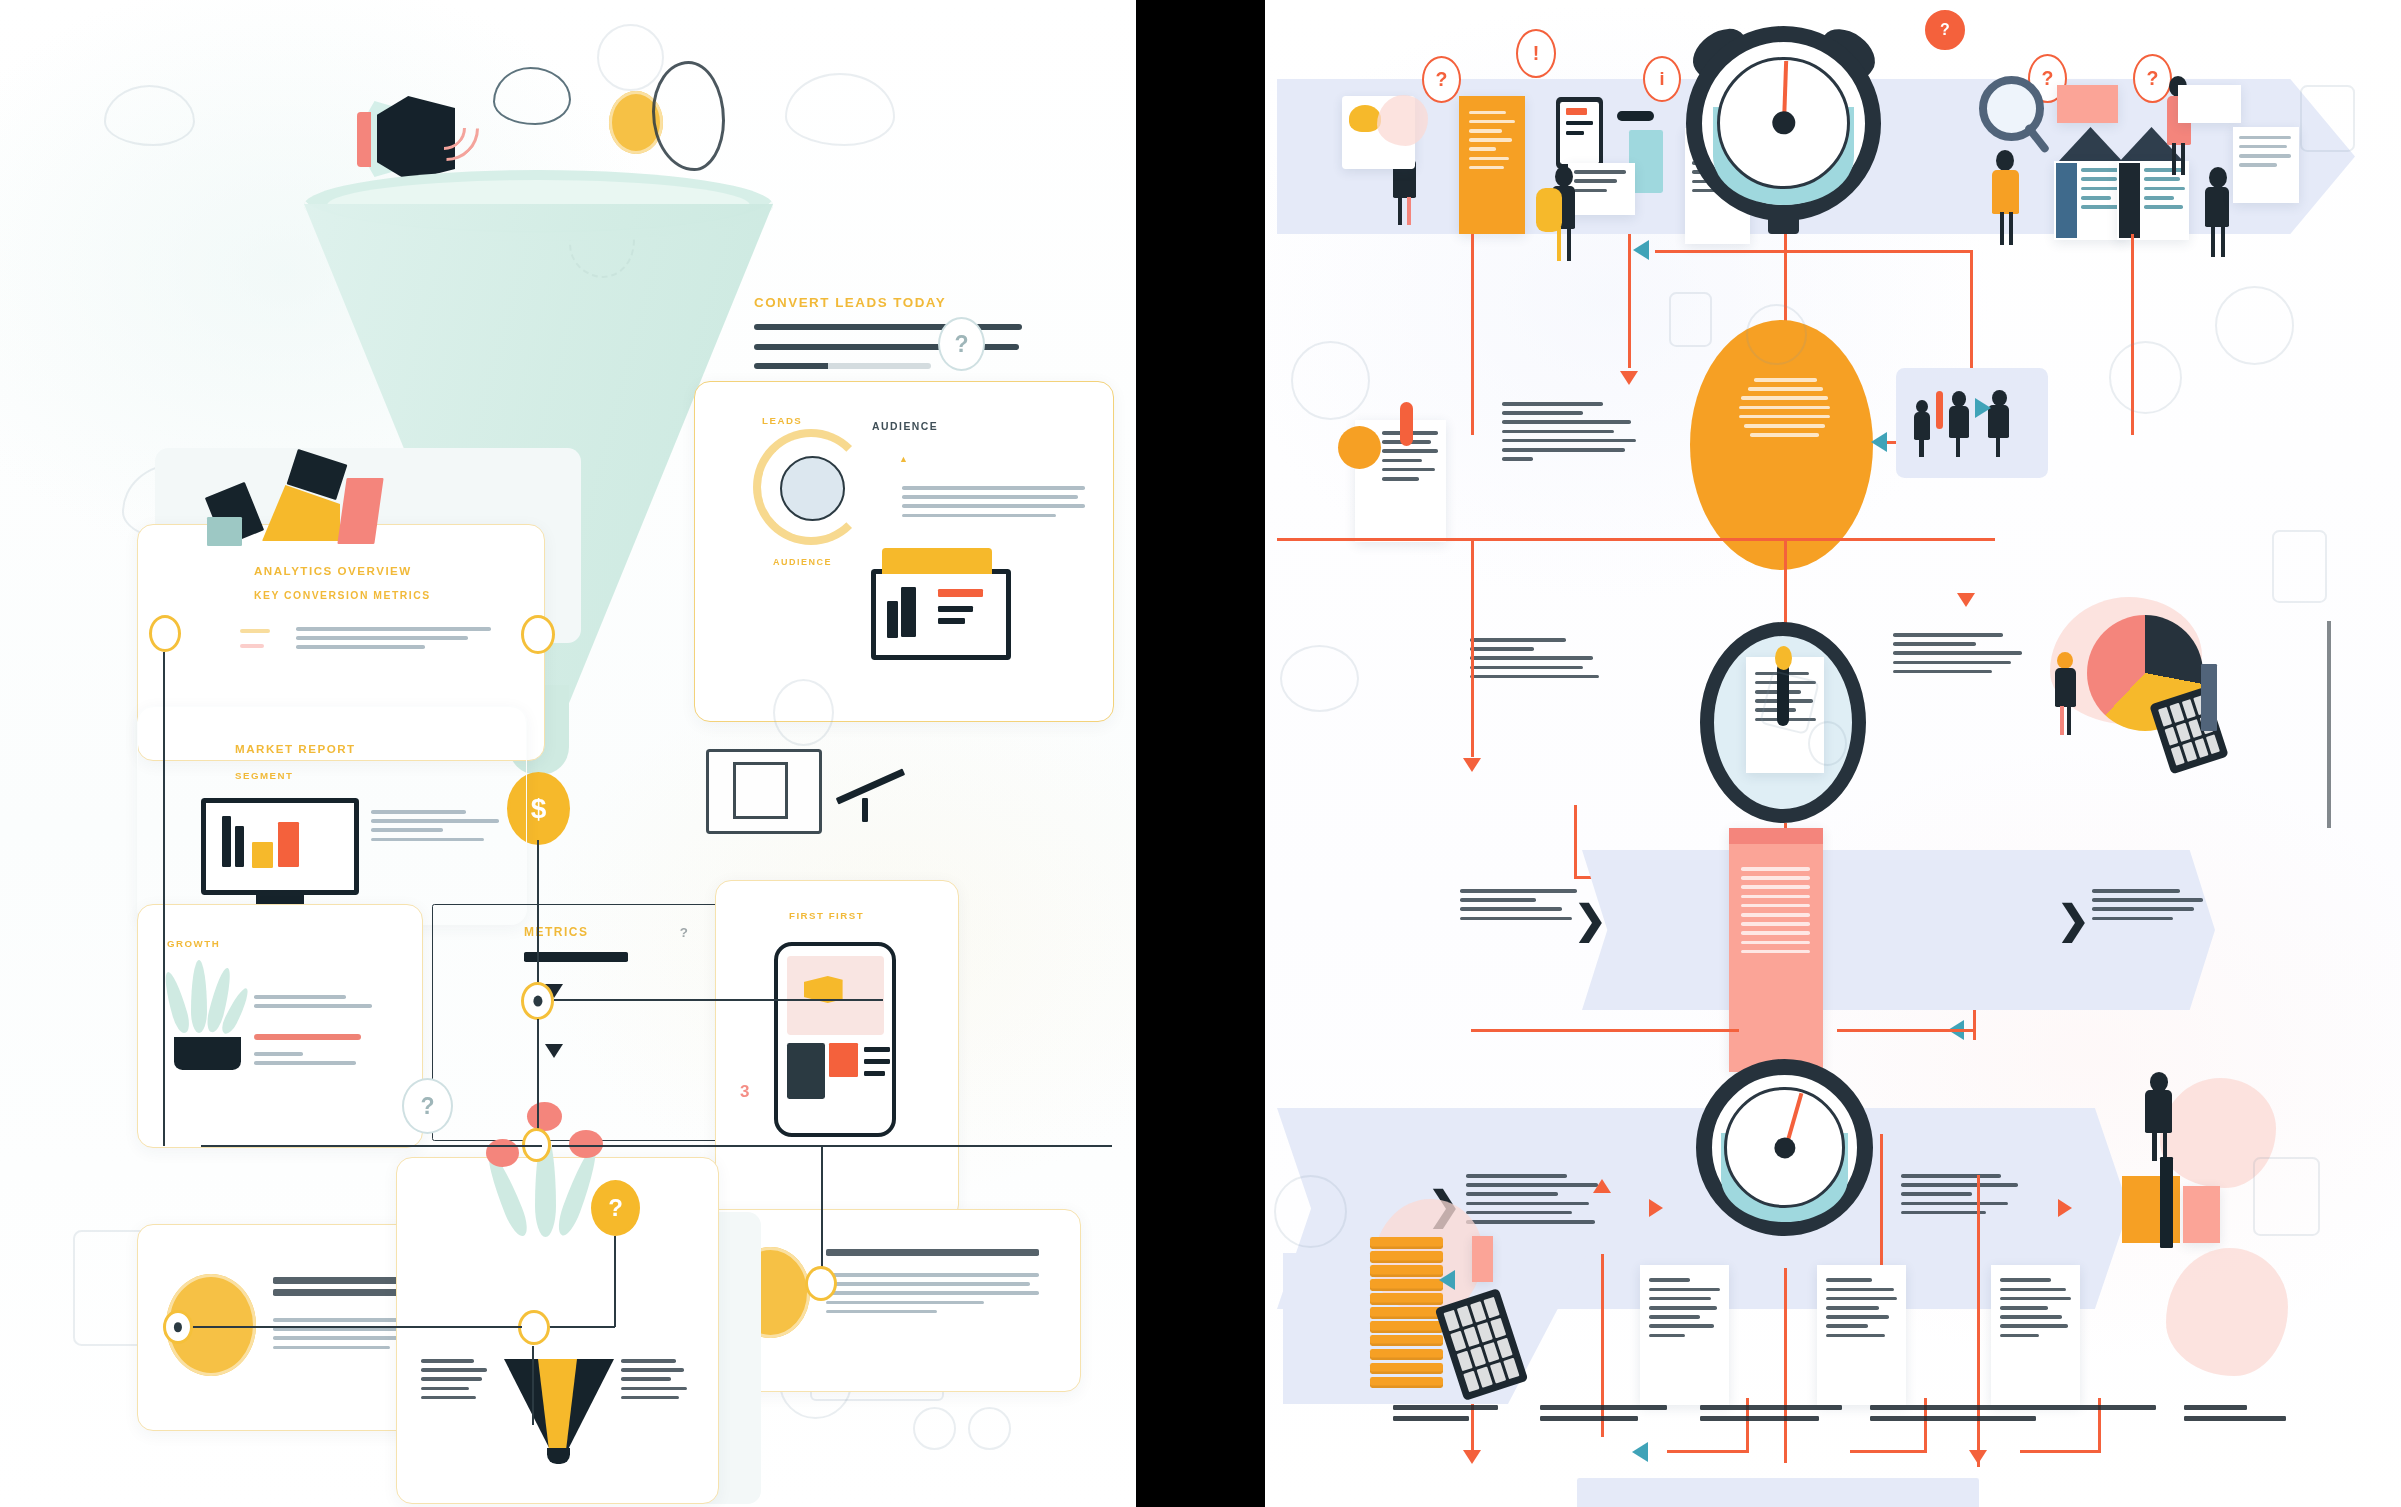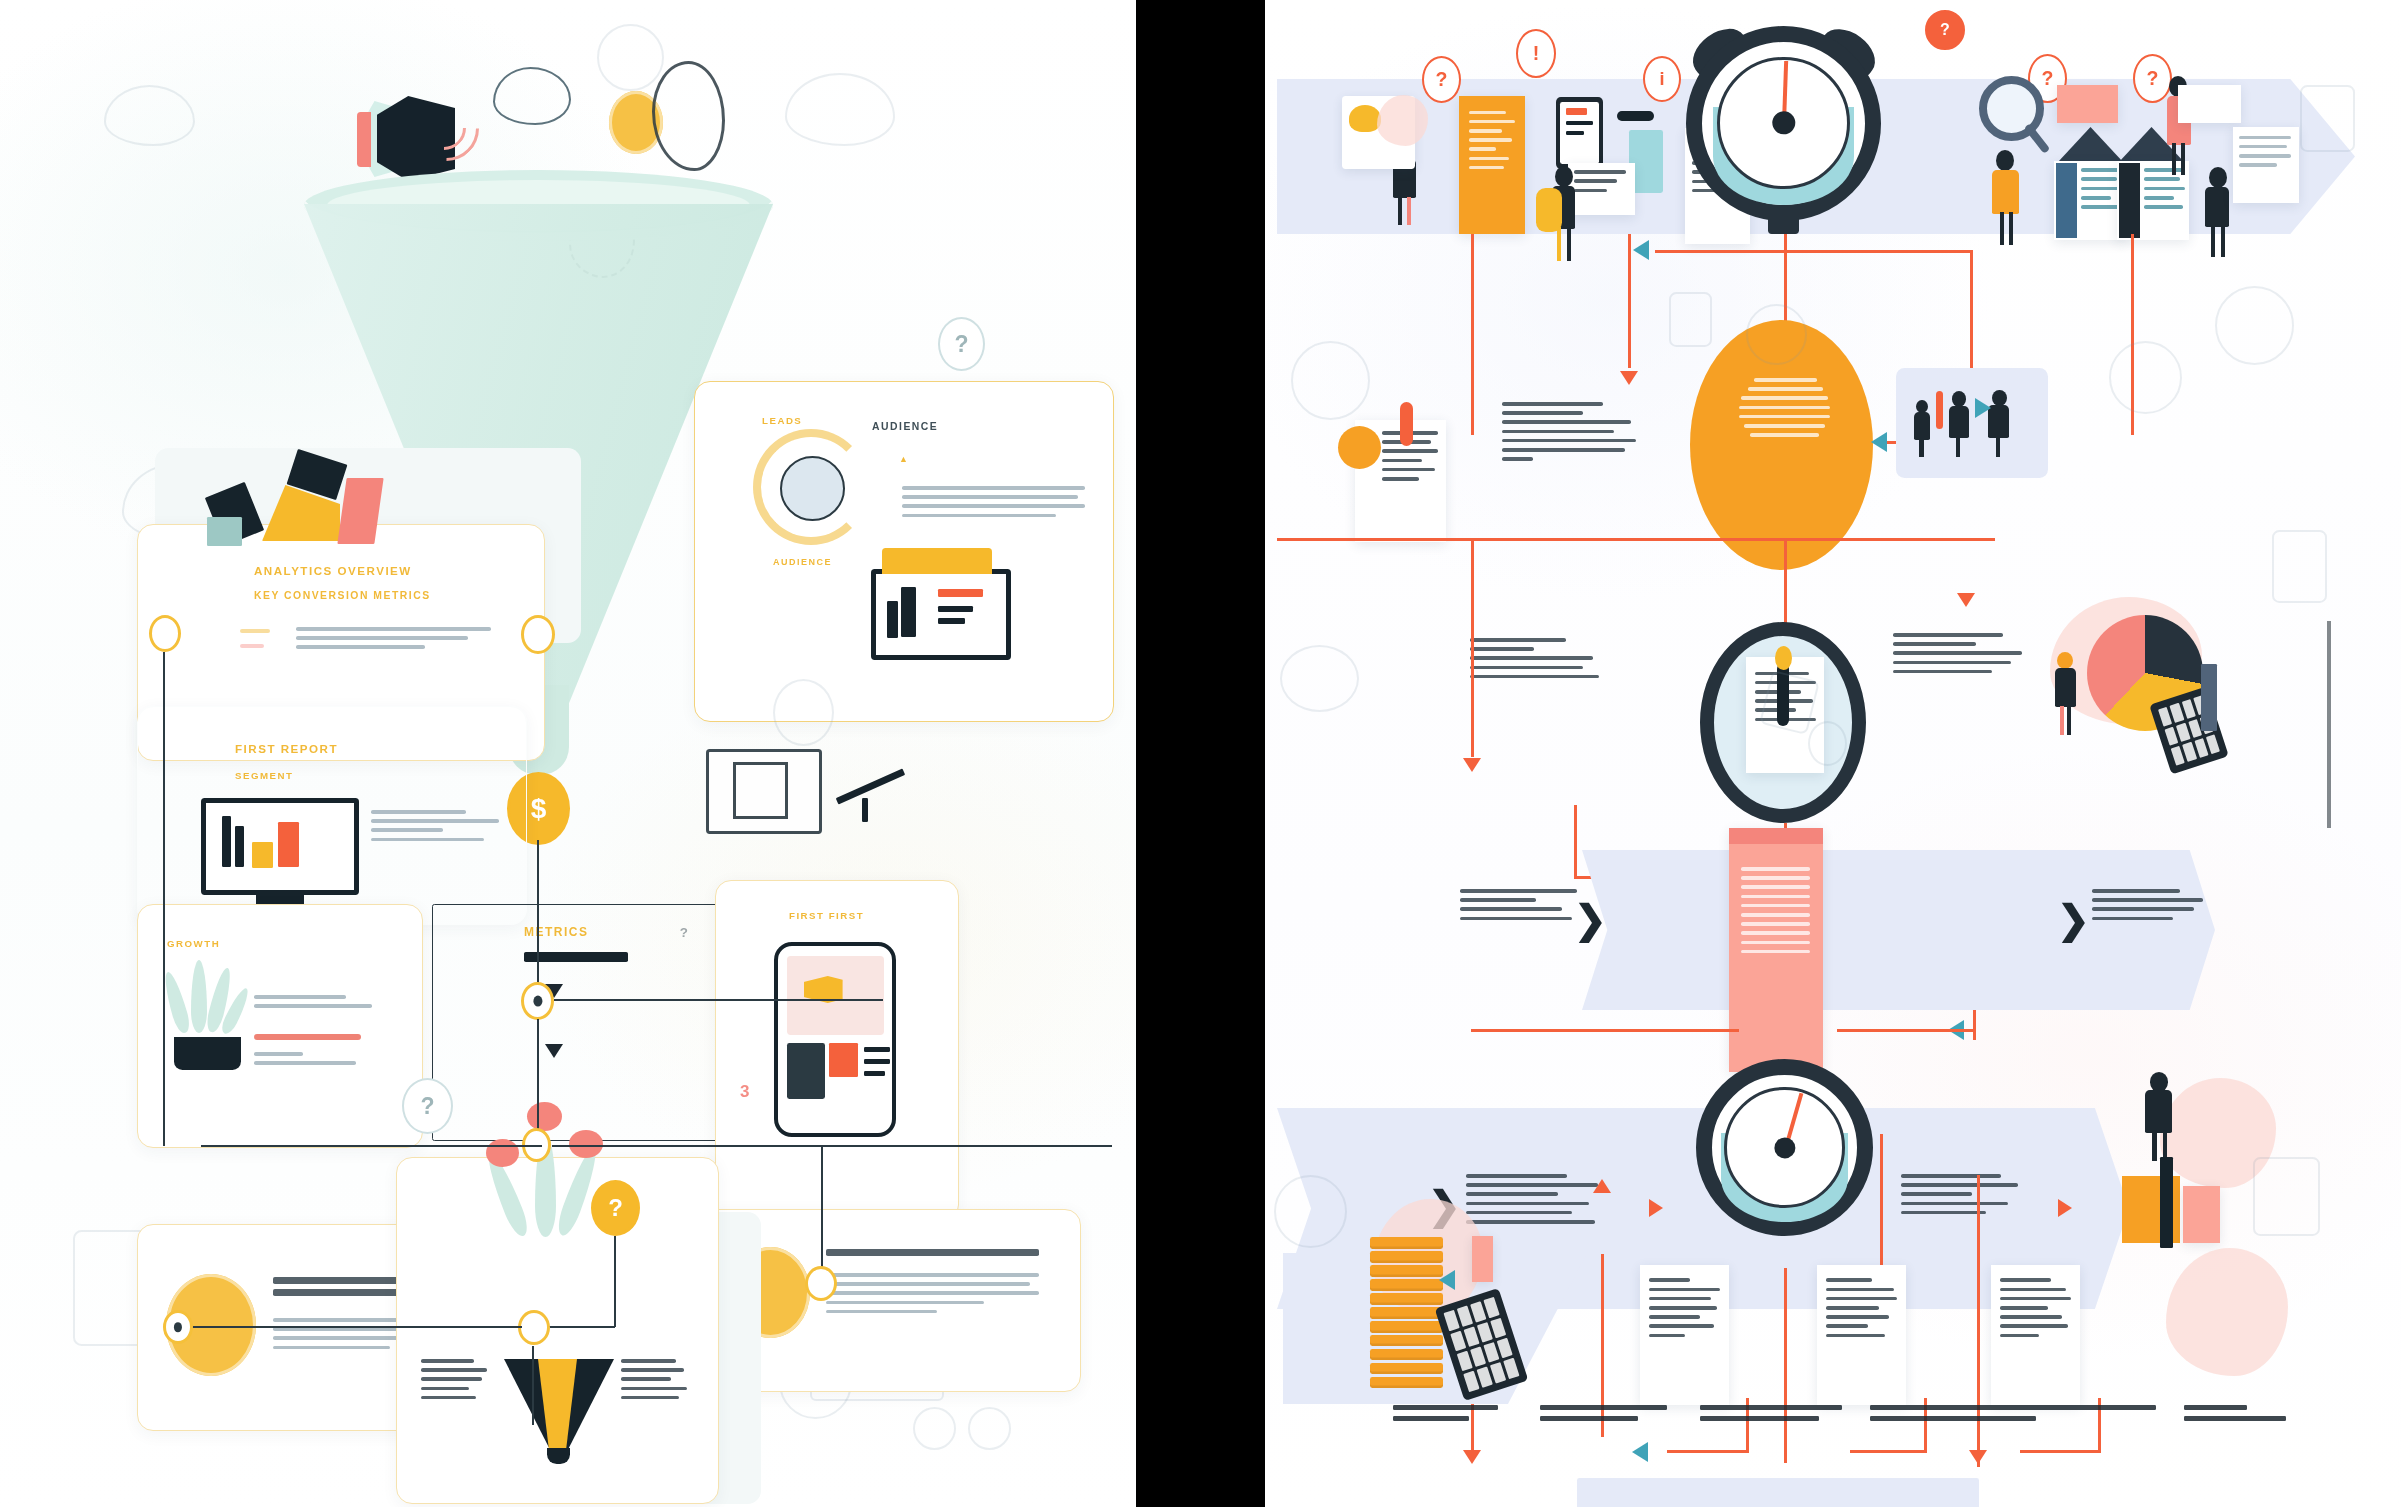--- a/index.html
+++ b/index.html
@@ -364,39 +364,45 @@
 
       <div style="position:absolute;left:201px;top:451px;width:201px;height:104px;">
         <div class="bar" style="left:12px;top:37px;width:43px;height:52px;transform:rotate(-22deg);"></div>
         <div class="bar y" style="left:61px;top:34px;width:78px;height:56px;clip-path:polygon(0% 100%,30% 0%,100% 34%,100% 100%);"></div>
         <div class="bar" style="left:90px;top:4.9px;width:52px;height:37px;transform:rotate(18deg);"></div>
         <div class="bar" style="left:141px;top:27px;width:37px;height:66px;background:#f4857c;transform:skewX(-8deg);"></div>
         <div class="bar" style="left:6px;top:66px;width:35px;height:29px;background:#9dc8c4;"></div>
       </div>
 
       <div class="card" style="left:137px;top:706px;width:390px;height:219px;border-color:#fbfdfd;background:transparent;">
-        <div class="heading" style="left:97px;top:35px;">FIRST REPORT</div>
+        <div class="heading" style="left:97px;top:35px;">MARKET REPORT</div>
         <div class="heading" style="left:97px;top:63px;font-size:9.7px;">SEGMENT</div>
       </div>
       <div class="mini-monitor" style="left:201px;top:798px;width:158px;height:97px;">
         <div class="screen"></div>
         <div class="bar" style="left:21px;top:18px;width:8.5px;height:51px;"></div>
         <div class="bar" style="left:34px;top:28px;width:8.5px;height:41px;"></div>
         <div class="bar y" style="left:51px;top:44px;width:21px;height:25.6px;"></div>
         <div class="bar r" style="left:77px;top:24px;width:21px;height:45px;"></div>
         <div class="stand"></div>
           <div class="base"></div>
       </div>
       <div class="microtext light" style="left:371px;top:810px;width:128px;">
         <i style="width:74%"></i>
           <i style="width:100%"></i>
           <i style="width:56%"></i>
           <i style="width:88%"></i>
       </div>
 
+      <div style="position:absolute;left:722px;top:295px;width:341px;height:116px;">
+        <div class="heading" style="left:32px;top:0;font-size:13.4px;">CONVERT LEADS TODAY</div>
+        <div class="tline dark" style="left:32px;top:29px;width:268px;"></div>
+        <div class="tline dark" style="left:32px;top:49px;width:265px;"></div>
+        <div class="tline" style="left:32px;top:68px;width:177px;background:linear-gradient(90deg,#3a4a53 0 42%,#d4dcdf 42% 100%);"></div>
+      </div>
 
       <div class="card" style="left:694px;top:381px;width:420px;height:341px;">
         <div class="heading" style="left:67px;top:33px;font-size:9.7px;">LEADS</div>
         <div style="position:absolute;left:58px;top:47px;width:116px;height:116px;border:8.5px solid #f7d98f;border-radius:50%;border-right-color:transparent;"></div>
         <div style="position:absolute;left:85px;top:74px;width:65px;height:65px;border-radius:50%;background:#dce7ef;border:2.4px solid #2b3a42;"></div>
         <div class="heading" style="left:78px;top:175px;font-size:9px;">AUDIENCE</div>
         <div class="heading" style="left:204px;top:72px;font-size:9px;">▲</div>
         <div class="heading" style="left:177px;top:39px;font-size:10.4px;color:#2f4049;">AUDIENCE</div>
         <div class="microtext light" style="left:207px;top:104px;width:183px;">
           <i style="width:100%"></i>

